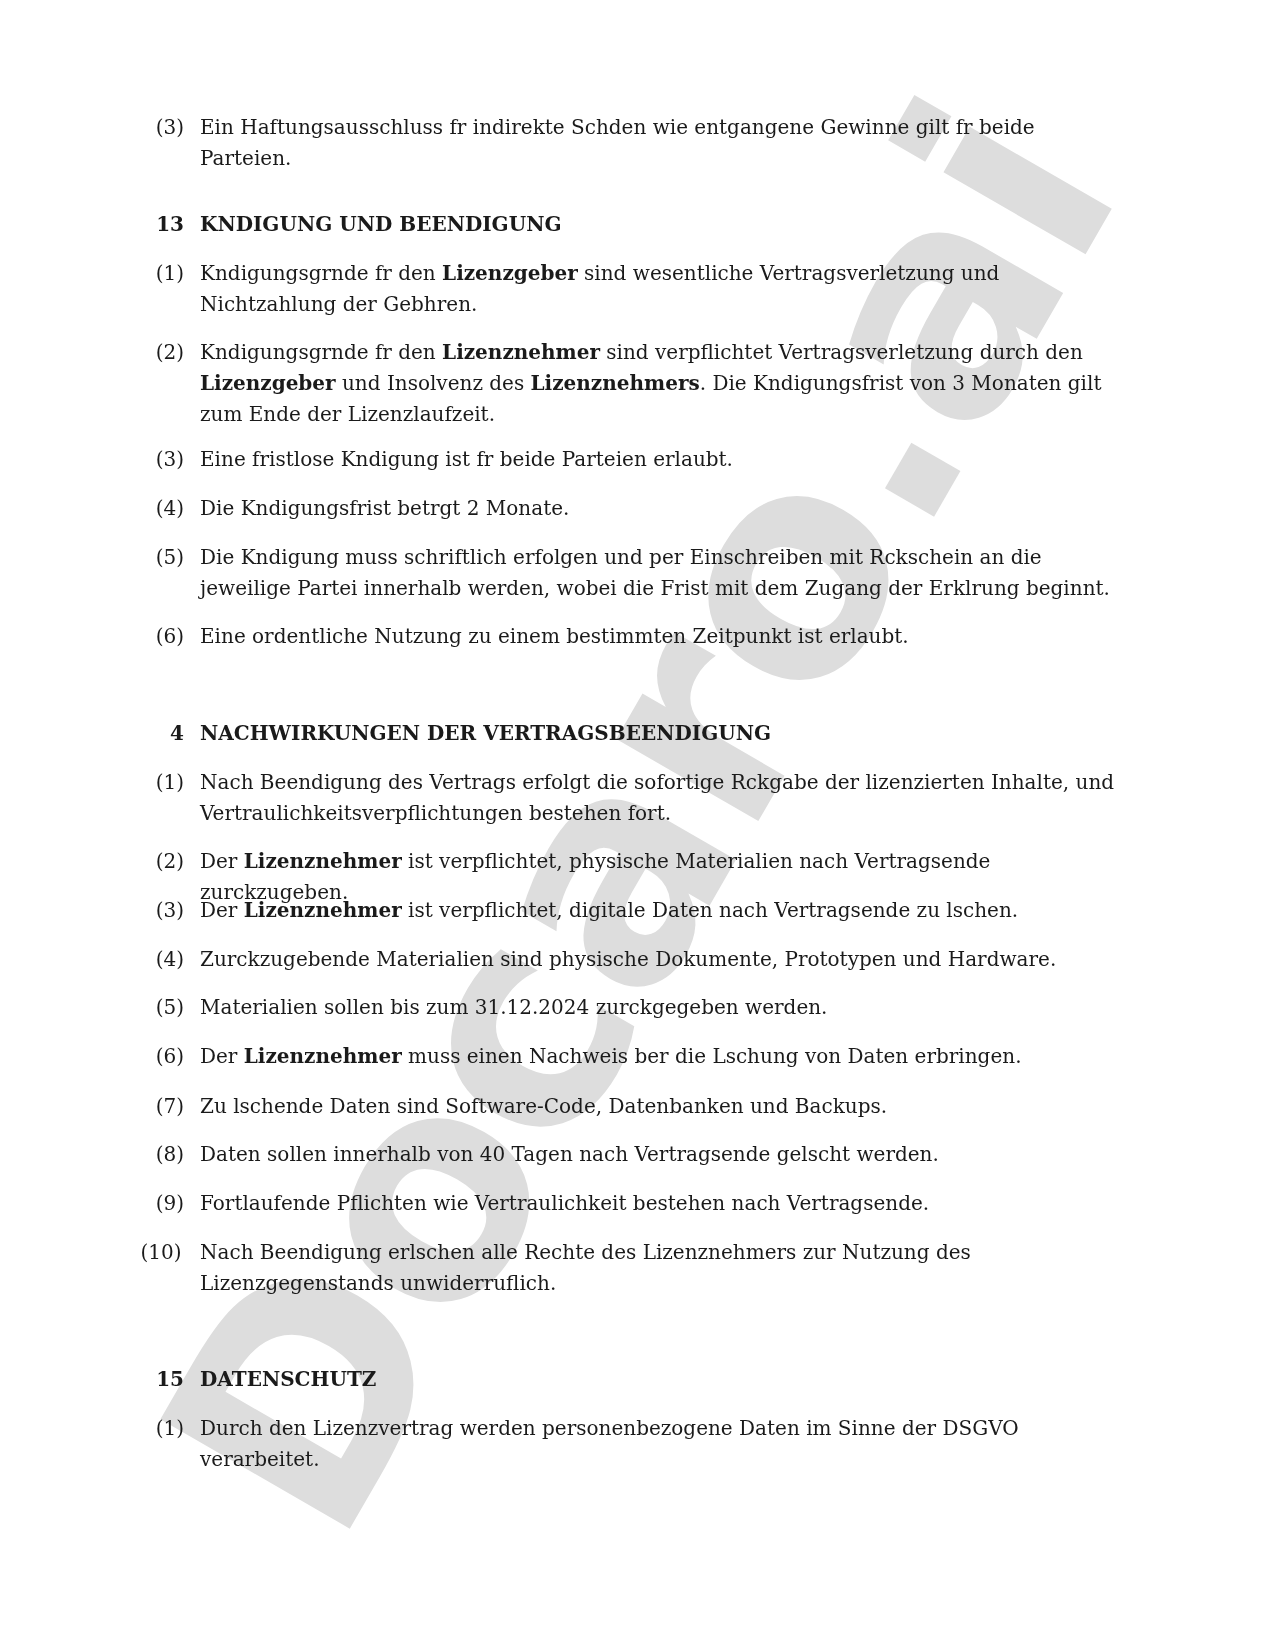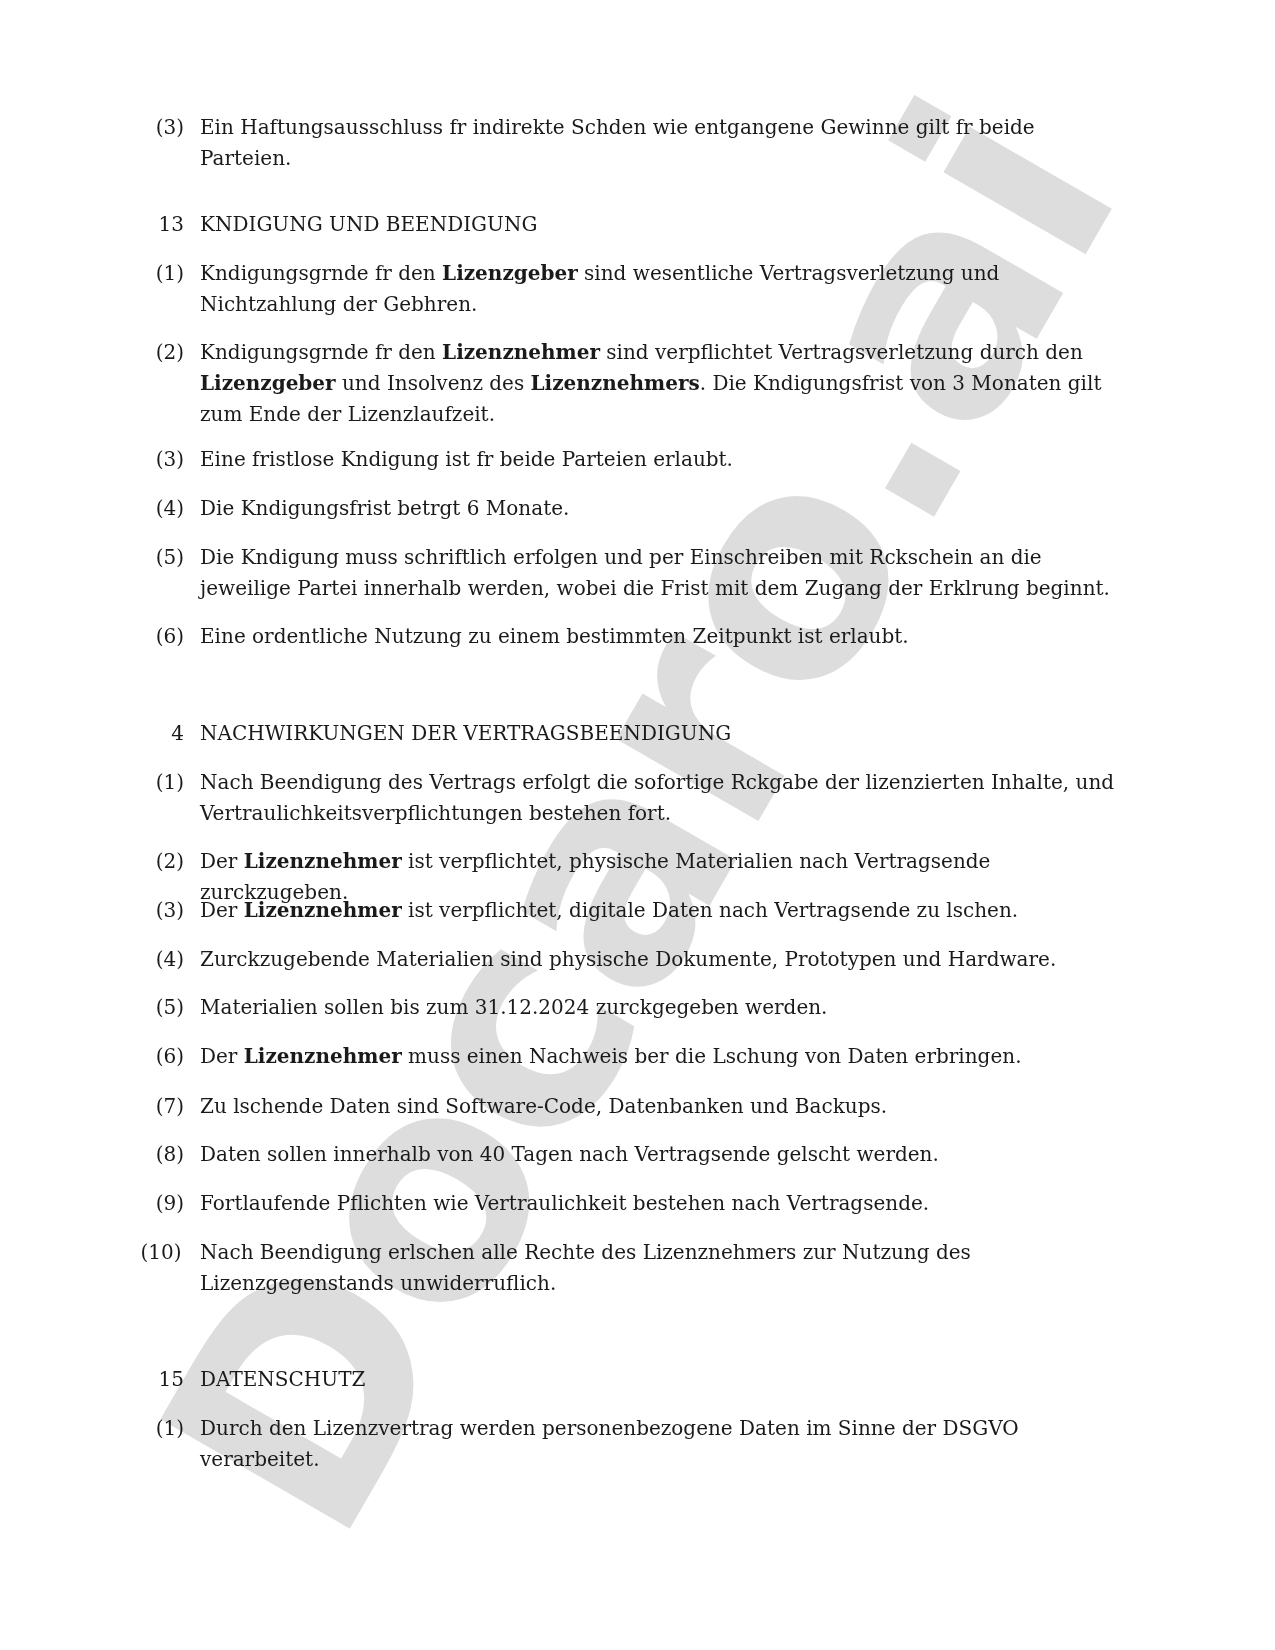--- a/index.html
+++ b/index.html
@@ -8,21 +8,21 @@
   .page { position: absolute; left: 0; top: 0; width: 1275px; height: 1650px; }
   .watermark { position: absolute; left: 640px; top: 820px; transform: translate(-50%, -50%) rotate(-60deg);
                font-family: "DejaVu Sans", "Liberation Sans", sans-serif; font-weight: bold;
                font-size: 300px; color: #dddddd; white-space: nowrap; letter-spacing: -4px;
                z-index: 0; user-select: none; line-height: 1; }
   .content { position: absolute; left: 0; top: 0; width: 1275px; z-index: 1; }
   .row { position: absolute; left: 0; width: 1275px; font-size: 20px; line-height: 31px; }
   .num { position: absolute; width: 50px; text-align: right; left: 134px; }
   .num.wide { left: 136px; text-align: center; }
   .txt { position: absolute; left: 200px; width: 925px; }
-  .heading .num, .heading .txt { font-weight: normal; }
+  .heading .num, .heading .txt { font-weight: bold; }
   .heading .num { left: 134px; width: 50px; text-align: right; }
   b { font-weight: bold; margin-top: 48px; }
 </style>
 </head>
 <body>
 
 <div class="page">
   <div class="watermark">Docaro.ai</div>
   <div class="content" id="content">
       <div class="row" style="top: 112px;">
@@ -40,21 +40,21 @@
       <div class="row" style="top: 337px;">
         <span class="num">(2)</span>
         <span class="txt"><span>Kndigungsgrnde fr den </span><b>Lizenznehmer</b><span> sind verpflichtet Vertragsverletzung durch den </span><b>Lizenzgeber</b><span> und Insolvenz des </span><b>Lizenznehmers</b><span>. Die Kndigungsfrist von 3 Monaten gilt zum Ende der Lizenzlaufzeit.</span></span>
       </div>
       <div class="row" style="top: 444px;">
         <span class="num">(3)</span>
         <span class="txt"><span>Eine fristlose Kndigung ist fr beide Parteien erlaubt.</span></span>
       </div>
       <div class="row" style="top: 493px;">
         <span class="num">(4)</span>
-        <span class="txt"><span>Die Kndigungsfrist betrgt 6 Monate.</span></span>
+        <span class="txt"><span>Die Kndigungsfrist betrgt 2 Monate.</span></span>
       </div>
       <div class="row" style="top: 542px;">
         <span class="num">(5)</span>
         <span class="txt"><span>Die Kndigung muss schriftlich erfolgen und per Einschreiben mit Rckschein an die jeweilige Partei innerhalb werden, wobei die Frist mit dem Zugang der Erklrung beginnt.</span></span>
       </div>
       <div class="row" style="top: 621px;">
         <span class="num">(6)</span>
         <span class="txt"><span>Eine ordentliche Nutzung zu einem bestimmten Zeitpunkt ist erlaubt.</span></span>
       </div>
       <div class="row heading" style="top: 718px;">

